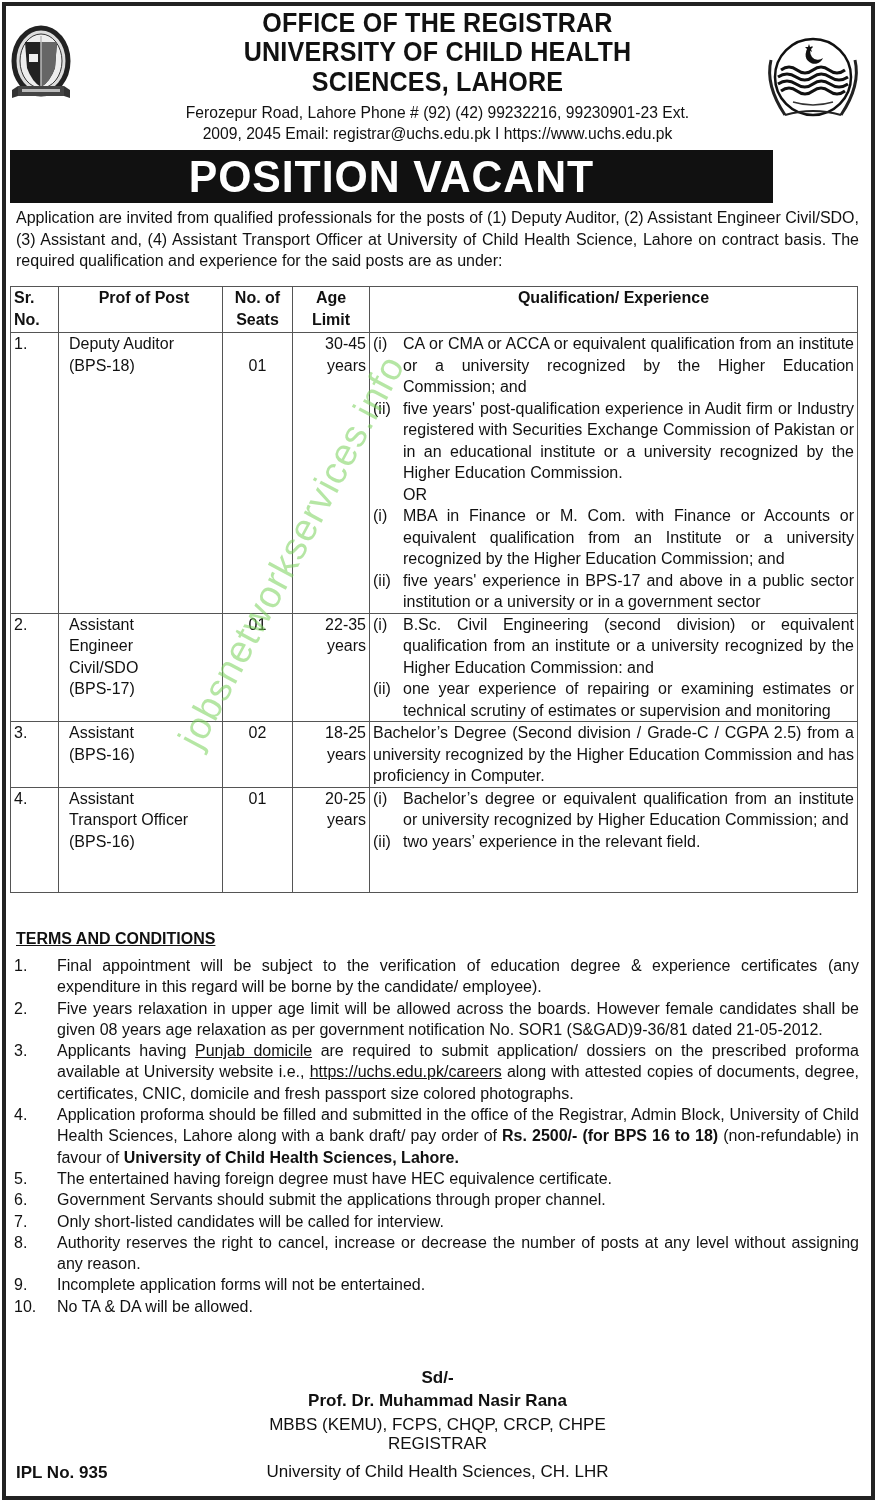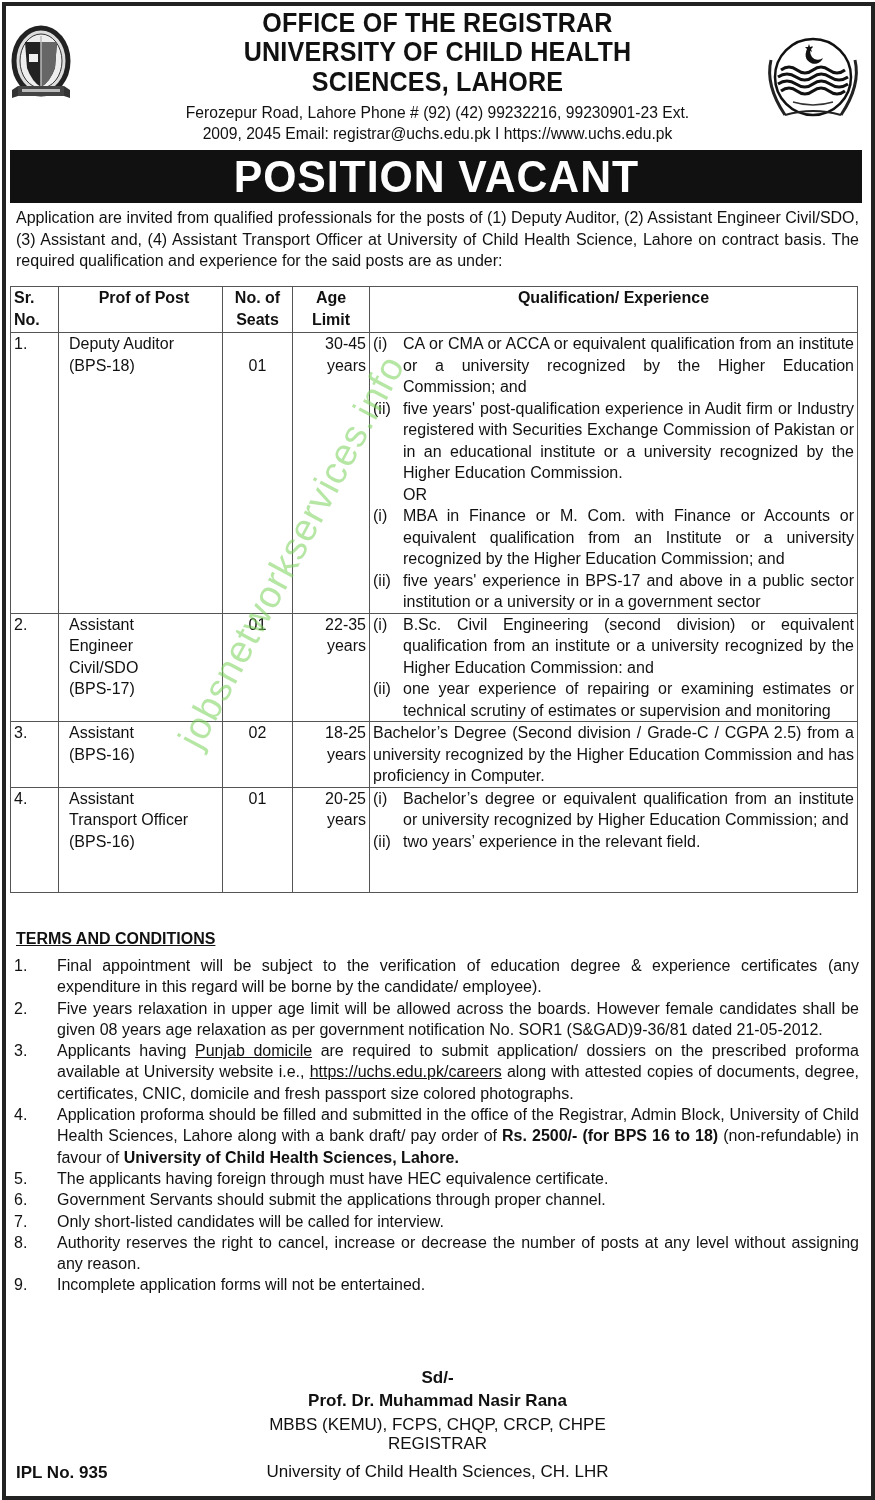--- a/index.html
+++ b/index.html
@@ -10,21 +10,21 @@
   .logo-left { position:absolute; left:10px; top:24px; width:62px; height:80px; }
   .logo-right { position:absolute; left:763px; top:30px; width:100px; height:95px; }
   .hdr { position:absolute; left:0; width:875px; text-align:center; }
   .title { font-weight:bold; font-size:27px; line-height:29px; letter-spacing:0.2px; transform:scaleX(0.93); }
   .t1 { top:9px; }
   .t2 { top:38px; }
   .t3 { top:68px; }
   .addr { font-size:17px; line-height:21px; transform:scaleX(0.92); }
   .a1 { top:102px; }
   .a2 { top:123px; }
-  .banner { position:absolute; left:10px; top:150px; width:852px; height:53px; background:#111;
+  .banner { position:absolute; left:10px; top:150px; width:763px; height:53px; background:#111;
             color:#fff; text-align:center; font-weight:bold; font-size:45px; line-height:53px;
             letter-spacing:1px; }
   .banner span { display:inline-block; transform:scaleX(0.95); }
   .intro { position:absolute; left:16px; top:207px; width:843px; font-size:16px; line-height:21.5px;
            text-align:justify; }
   table.posts { position:absolute; left:10px; top:286px; width:848px; border-collapse:collapse;
                 font-size:16px; line-height:21.5px; }
   table.posts th, table.posts td { border:1px solid #555; vertical-align:top; padding:0 3px; }
   table.posts th { font-weight:bold;margin-left:48px; }
   .c-sr { width:41px; text-align:left; }
@@ -228,37 +228,41 @@
   <div class="term">
       <span class="n">3.</span>
       <span class="t"><span>Applicants having </span><span class="u">Punjab domicile</span><span> are required to submit application/ dossiers on the prescribed proforma available at University website i.e., </span><span class="u">https://uchs.edu.pk/careers</span><span> along with attested copies of documents, degree, certificates, CNIC, domicile and fresh passport size colored photographs.</span></span>
     </div>
   <div class="term">
       <span class="n">4.</span>
       <span class="t"><span>Application proforma should be filled and submitted in the office of the Registrar, Admin Block, University of Child Health Sciences, Lahore along with a bank draft/ pay order of </span><span class="b">Rs. 2500/- (for BPS 16 to 18)</span><span> (non-refundable) in favour of </span><span class="b">University of Child Health Sciences, Lahore.</span></span>
     </div>
   <div class="term">
       <span class="n">5.</span>
-      <span class="t">The applicants having foreign through must have HEC equivalence certificate.</span>
+      <span class="t">The entertained having foreign degree must have HEC equivalence certificate.</span>
     </div>
   <div class="term">
       <span class="n">6.</span>
       <span class="t">Government Servants should submit the applications through proper channel.</span>
     </div>
   <div class="term">
       <span class="n">7.</span>
       <span class="t">Only short-listed candidates will be called for interview.</span>
     </div>
   <div class="term">
       <span class="n">8.</span>
       <span class="t">Authority reserves the right to cancel, increase or decrease the number of posts at any level without assigning any reason.</span>
     </div>
   <div class="term">
       <span class="n">9.</span>
       <span class="t">Incomplete application forms will not be entertained.</span>
+    </div>
+  <div class="term">
+      <span class="n">10.</span>
+      <span class="t">No TA &amp; DA will be allowed.</span>
     </div>
 </div>
 
 <div class="sig s1">Sd/-</div>
 <div class="sig s2">Prof. Dr. Muhammad Nasir Rana</div>
 <div class="sig s3">MBBS (KEMU), FCPS, CHQP, CRCP, CHPE</div>
 <div class="sig s4">REGISTRAR</div>
 <div class="sig s5">University of Child Health Sciences, CH. LHR</div>
 <div class="ipl">IPL No. 935</div>
 

